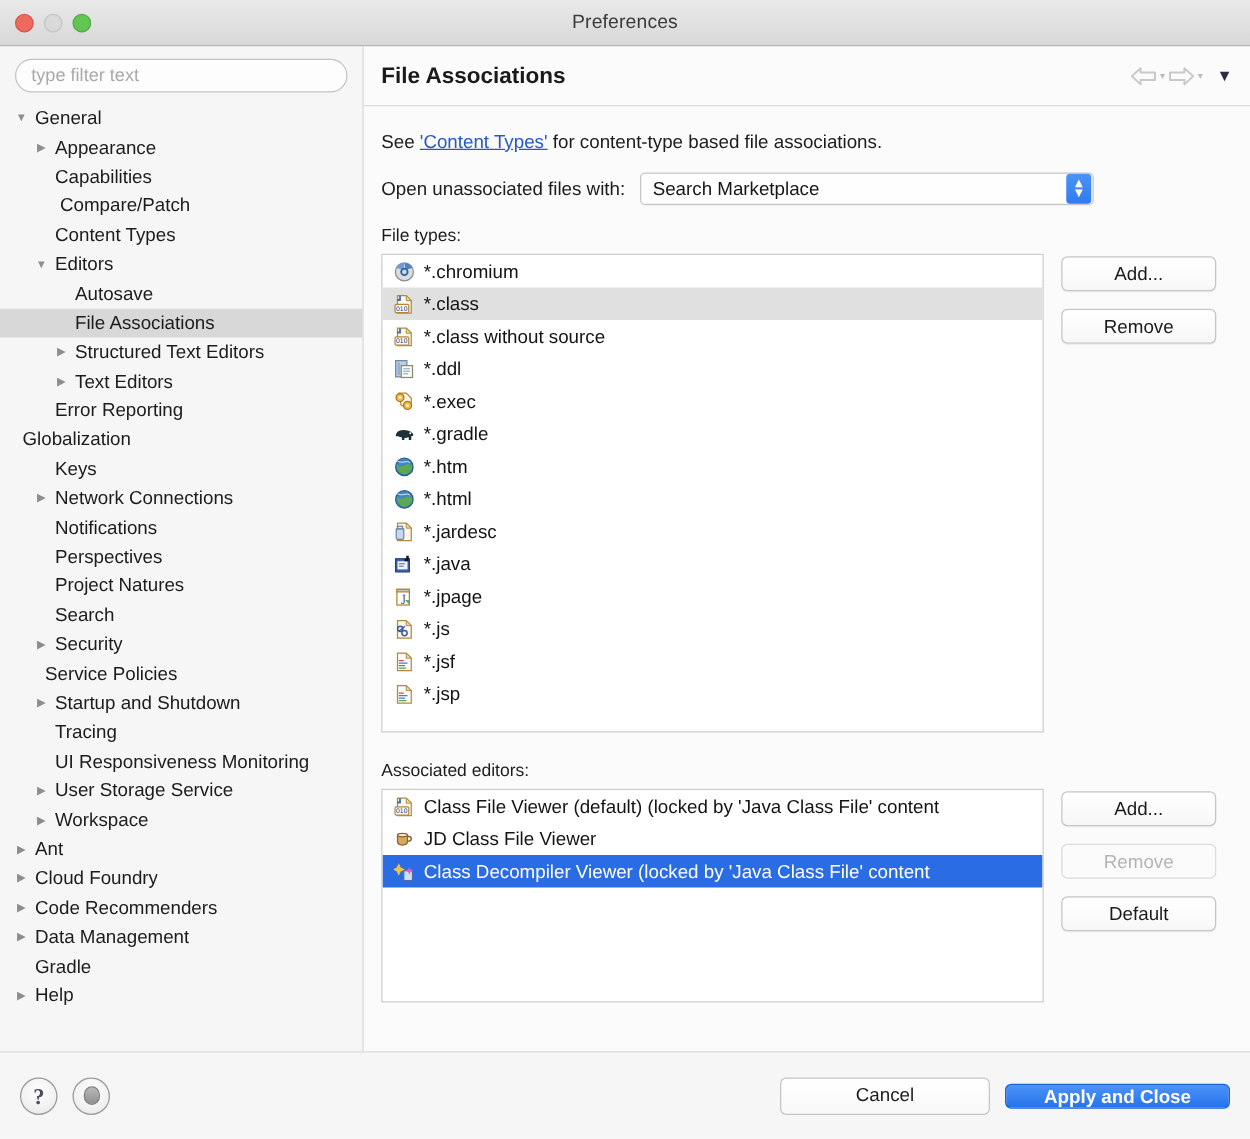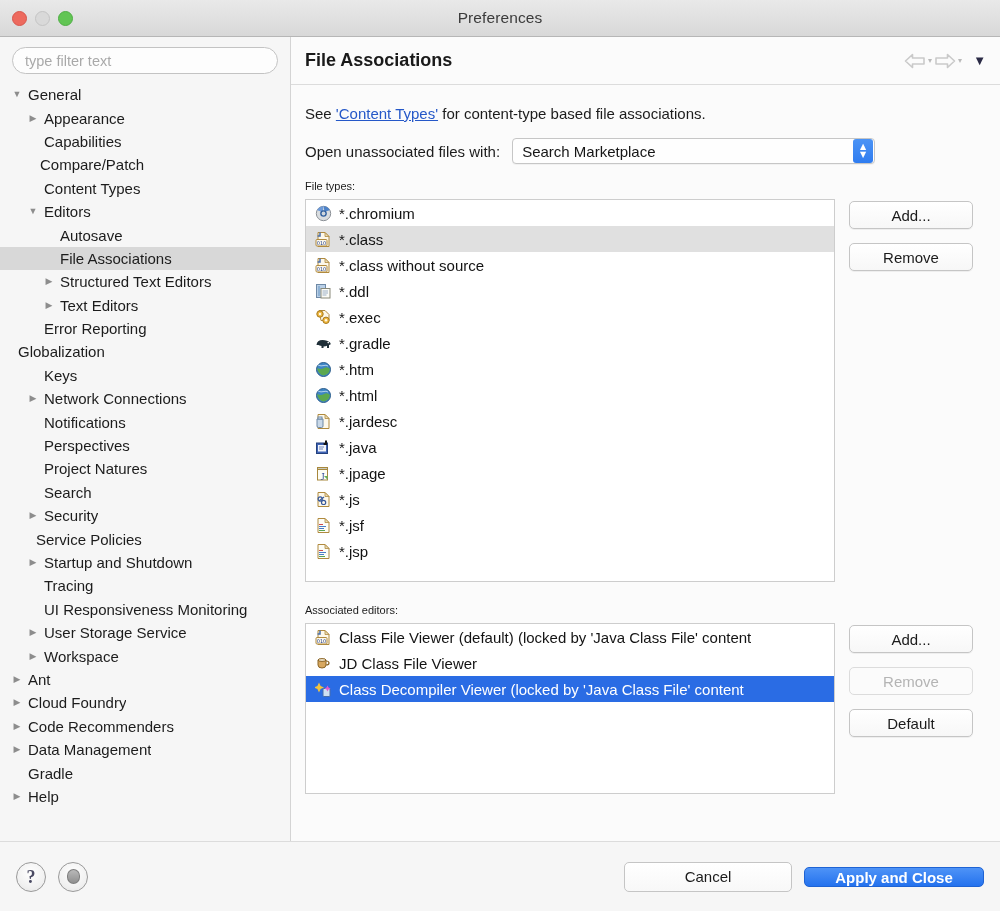--- a/index.html
+++ b/index.html
@@ -221,21 +221,21 @@
     flex: 0 0 20px;
   }
   .stepper span {
     color: #fff;
     font-size: 8px;
     line-height: 6px;
     font-family: "DejaVu Sans", sans-serif;
   }
 
   .section-label {
-    font-size: 11px;
+    font-size: 14px;
     color: #1c1c1c;
     padding-bottom: 7px;
   }
 
   .list-row-block { display: flex; gap: 14px; }
   .listbox {
     background: #ffffff;
     border: 1px solid #cdcdcd;
     overflow: hidden;
     position: relative;
@@ -393,21 +393,21 @@
           <div class="tree-row" style="padding-left: 26px;">
             <span class="tw">▶</span>
             <span class="tree-label" style="margin-left: 4px;">Appearance</span>
           </div>
           <div class="tree-row" style="padding-left: 26px;">
             <span class="tw none">▶</span>
             <span class="tree-label" style="margin-left: 4px;">Capabilities</span>
           </div>
           <div class="tree-row" style="padding-left: 26px;">
             <span class="tw none">▶</span>
-            <span class="tree-label" style="margin-left: 0;">Compare/Patch</span>
+            <span class="tree-label" style="margin-left: 8px;">Compare/Patch</span>
           </div>
           <div class="tree-row" style="padding-left: 26px;">
             <span class="tw none">▶</span>
             <span class="tree-label" style="margin-left: 4px;">Content Types</span>
           </div>
           <div class="tree-row" style="padding-left: 26px;">
             <span class="tw">▼</span>
             <span class="tree-label" style="margin-left: 4px;">Editors</span>
           </div>
           <div class="tree-row" style="padding-left: 42px;">

